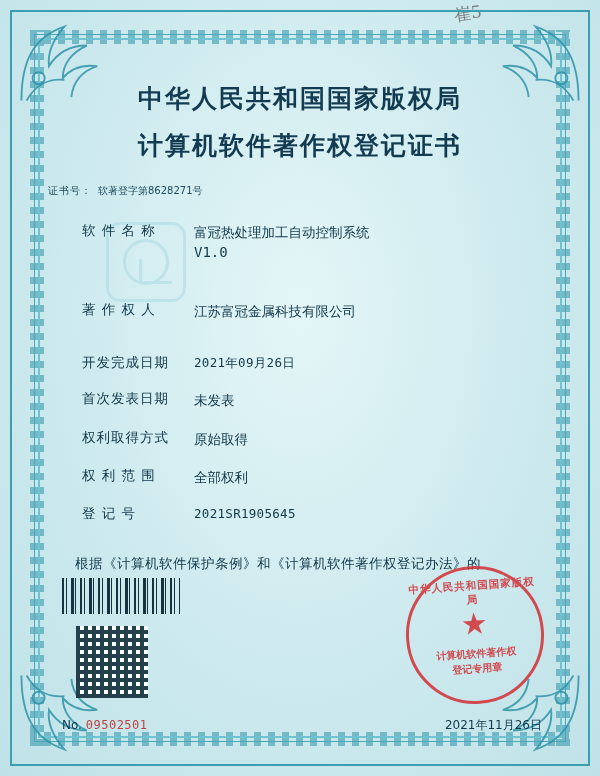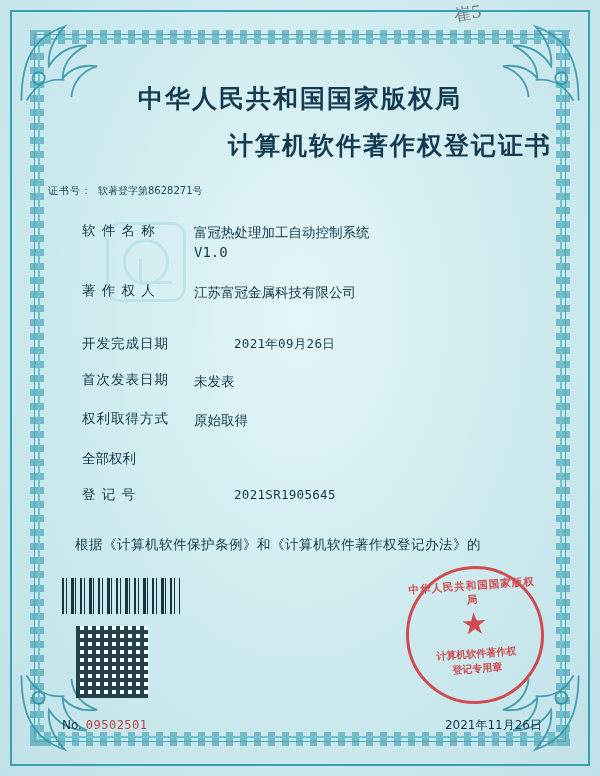--- a/index.html
+++ b/index.html
@@ -82,21 +82,21 @@
   .title-main {
     text-align: center;
     font-family: "DejaVu Sans", sans-serif;
     font-size: 25px;
     font-weight: bold;
     letter-spacing: 2px;
     color: #123b52;
     margin-top: 30px;
   }
   .title-sub {
-    text-align: right;
+    text-align: center;
     font-family: Liberation Mono, monospace;
     font-size: 25px;
     font-weight: bold;
     letter-spacing: 2px;
     color: #123b52;
     margin-top: 14px;
   }
 
   .cert-no {
     text-align: left;
@@ -143,37 +143,37 @@
     padding-left: 34px;
     font-family: "DejaVu Sans", sans-serif;
     color: #10374a;
   }
   .field-row {
     display: flex;
     align-items: flex-start;
     margin-bottom: 18px;
     font-size: 13.5px;
   }
-  .field-row.tight { margin-bottom: 5px; }
+  .field-row.tight { margin-bottom: 24px; }
   .field-label {
     width: 112px;
     flex: 0 0 112px;
     letter-spacing: 1px;
     white-space: nowrap;
   }
   .field-label.spread {
     display: flex;
     justify-content: space-between;
   }
   .field-value {
     flex: 1 1 auto;
     line-height: 1.5;
   }
   .field-value .v2 { display: block; font-family: "DejaVu Sans Mono", monospace; font-size: 14px; }
-  .mono { font-family: "DejaVu Sans Mono", monospace; font-size: 12.5px; letter-spacing: .3px; margin-left: 40px; }
+  .mono { font-family: "DejaVu Sans Mono", monospace; font-size: 12.5px; letter-spacing: .3px; }
 
   .spacer-block { height: 14px; }
 
   .paragraph {
     margin-top: 26px;
     font-family: Liberation Sans, sans-serif;
     font-size: 13.5px;
     line-height: 2;
     color: #10374a;
     letter-spacing: .5px;
@@ -357,20 +357,21 @@
         <div class="field-label">首次发表日期</div>
         <div class="field-value">未发表</div>
       </div>
 
       <div class="field-row">
         <div class="field-label">权利取得方式</div>
         <div class="field-value">原始取得</div>
       </div>
 
       <div class="field-row">
+        <div class="field-label spread">权 利 范 围</div>
         <div class="field-value">全部权利</div>
       </div>
 
       <div class="field-row">
         <div class="field-label spread">登 记 号</div>
         <div class="field-value mono">2021SR1905645</div>
       </div>
 
     </div>
 

